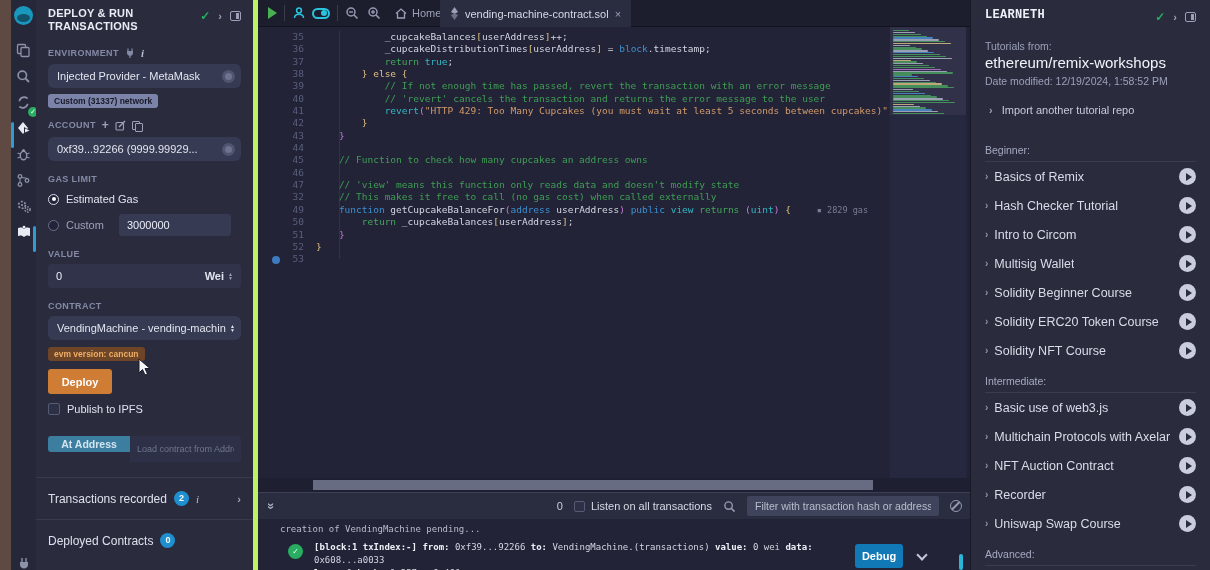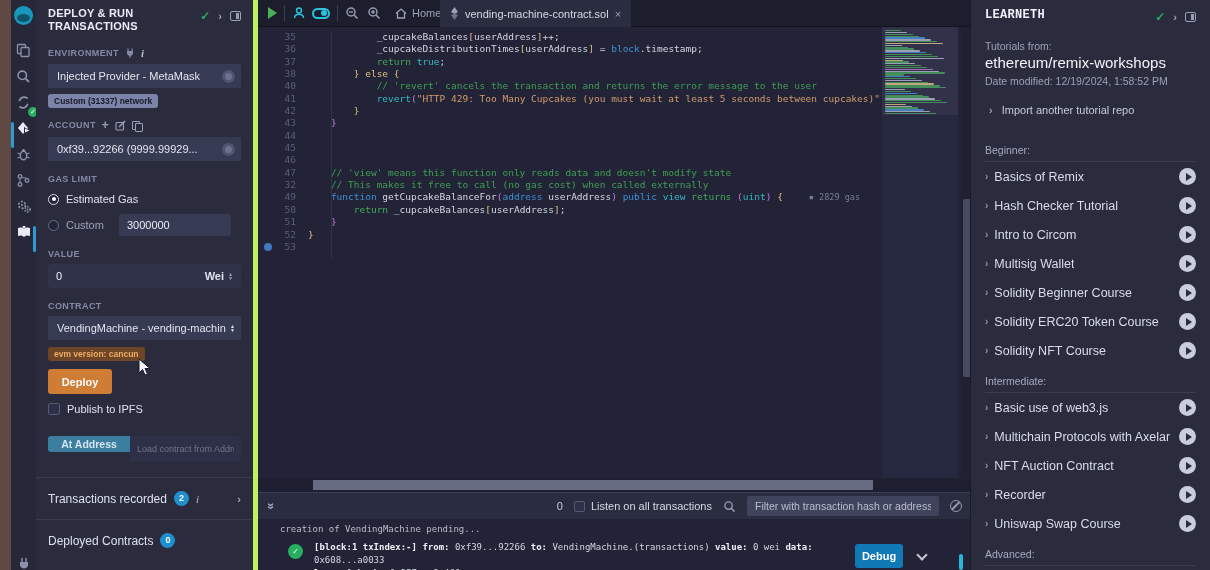--- a/index.html
+++ b/index.html
@@ -20,21 +20,21 @@
   
   #sidepanel { left:36px; top:0; width:222px; height:570px; background:#2a2c3e; border-right:5px solid #bef264; padding:7px 12px 0 12px; }
   .panel-head { display:flex; align-items:flex-start; }
   .panel-title { font-size:11px; font-weight:bold; color:#e9ebf5; line-height:1.2; letter-spacing:.2px; width:150px; }
   .head-icons { margin-left:auto; display:flex; align-items:center; gap:8px; margin-top:2px; }
   .chk-green { color:#27ae60; font-size:12px; font-weight:bold; }
   .chev { color:#9ba0b8; font-size:11px; font-weight:bold; }
   .win-icon { width:11px; height:10px; border:1px solid #9ba0b8; border-radius:2px; position:relative; }
   .win-icon::after { content:""; position:absolute; right:1px; top:1px; bottom:1px; width:3px; background:#9ba0b8; }
   .sec-lab { font-size:9px; font-weight:bold; letter-spacing:.4px; color:#8489a6; display:flex; align-items:center; gap:6px; }
-  .drop { margin-top:5px; height:24px; background:#363a52; border-radius:1px; display:flex; align-items:center; padding:0 6px 0 9px; font-size:11px; color:#e3e5f0; }
+  .drop { margin-top:5px; height:24px; background:#363a52; border-radius:6px; display:flex; align-items:center; padding:0 6px 0 9px; font-size:11px; color:#e3e5f0; }
   .drop .txt { white-space:nowrap; overflow:hidden; flex:1; }
   .drop-circle { width:13px; height:13px; border-radius:50%; background:#50556f; flex:0 0 auto; position:relative; }
   .drop-circle::after{ content:""; position:absolute; left:3px; top:3px; width:7px; height:7px; border-radius:50%; background:#6d7290;}
   .net-badge { display:inline-block; margin-top:6px; background:#7b83a8; color:#191a28; font-size:8.5px; font-weight:bold; padding:2px 6px; border-radius:3px; }
   .mini-ic { color:#9ba0b8; font-size:10px; font-weight:bold; }
   .copy-ic { width:9px; height:9px; position:relative; }
   .copy-ic::before,.copy-ic::after { content:""; position:absolute; width:6px; height:7px; border:1px solid #9ba0b8; border-radius:1px; }
   .copy-ic::before{ left:0; top:0; } .copy-ic::after{ left:3px; top:2px; background:#2a2c3e; }
   .radio-row { display:flex; align-items:center; gap:7px; margin-top:9px; }
   .radio { width:11px; height:11px; border-radius:50%; border:1px solid #6a6f8a; position:relative; background:#23243a; flex:0 0 auto;}
@@ -68,21 +68,21 @@
   .tb-sep { width:1px; height:16px; background:#3a3d52; margin:0 7px; }
   .play-tri { width:0; height:0; border-left:9px solid #49b054; border-top:6px solid transparent; border-bottom:6px solid transparent; margin-left:10px; }
   .toggle { width:18px; height:11px; border:2px solid #29c3dd; border-radius:6px; position:relative; margin-left:6px;}
   .toggle::after { content:""; position:absolute; right:1px; top:0.5px; width:6px; height:6px; border-radius:50%; background:#29c3dd; }
   .home { display:flex; align-items:center; gap:5px; color:#9ba0b8; font-size:11px; margin-left:14px; }
   #tab { position:absolute; left:182px; top:0; height:27px; background:#2a2c3f; display:flex; align-items:center; padding:0 10px; gap:6px; }
   .tab-lab { font-size:11px; color:#d6d9e6; }
   .tab-x { color:#9ba0b8; font-size:11px; }
 
   
-  #editor { position:absolute; left:4px; top:27px; width:712px; height:451px; background:#222336; overflow:hidden;}
+  #editor { position:absolute; left:12px; top:27px; width:712px; height:451px; background:#222336; overflow:hidden;}
   #code-lines { position:absolute; left:0; top:4px; right:92px; font-family:"DejaVu Sans Mono",monospace; font-size:9.5px; }
   .cl { height:12.35px; line-height:12.35px; white-space:pre; position:relative; padding-left:46px; }
   .ln { position:absolute; left:0; top:0; width:34px; text-align:right; color:#5a5f7e; }
   .bp { position:absolute; left:2px; top:2.5px; width:8px; height:8px; border-radius:50%; background:#3f7ac0; }
   .tk-w{color:#d4d6e4;} .tk-y{color:#e0c184;} .tk-b{color:#3d8fd1;} .tk-t{color:#32b8c6;}
   .tk-g{color:#3f9e54;} .tk-k{color:#43a85c;} .tk-s{color:#d29a6a;} .tk-p{color:#c678dd;}
   .gas { color:#787d96; font-size:8.5px; margin-left:26px; }
   .indent-guide { position:absolute; left:69px; top:4px; width:1px; height:228px; background:rgba(255,255,255,.07); }
   #minimap { position:absolute; left:620px; top:0; width:76px; height:451px; background:#262840; }
   #minimap-slider { position:absolute; left:0; top:0; width:76px; height:88px; background:rgba(255,255,255,.05); }
@@ -354,26 +354,27 @@
     </div>
   </div>
 
   <div id="editor">
     <div class="indent-guide"></div>
     <div id="code-lines">
         <div class="cl"><span class="ln">35</span><span class="tk-w">            _cupcakeBalances</span><span class="tk-y">[</span><span class="tk-w">userAddress</span><span class="tk-y">]</span><span class="tk-w">++;</span></div>
         <div class="cl"><span class="ln">36</span><span class="tk-w">            _cupcakeDistributionTimes</span><span class="tk-y">[</span><span class="tk-w">userAddress</span><span class="tk-y">]</span><span class="tk-w"> = </span><span class="tk-b">block</span><span class="tk-w">.timestamp;</span></div>
         <div class="cl"><span class="ln">37</span><span class="tk-k">            return </span><span class="tk-t">true</span><span class="tk-w">;</span></div>
         <div class="cl"><span class="ln">38</span><span class="tk-y">        } else {</span></div>
+        <div class="cl"><span class="ln">39</span><span class="tk-g">            // If not enough time has passed, revert the transaction with an error message</span></div>
         <div class="cl"><span class="ln">40</span><span class="tk-g">            // 'revert' cancels the transaction and returns the error message to the user</span></div>
         <div class="cl"><span class="ln">41</span><span class="tk-t">            revert</span><span class="tk-p">(</span><span class="tk-s">"HTTP 429: Too Many Cupcakes (you must wait at least 5 seconds between cupcakes)"</span><span class="tk-p">)</span><span class="tk-w">;</span></div>
         <div class="cl"><span class="ln">42</span><span class="tk-y">        }</span></div>
         <div class="cl"><span class="ln">43</span><span class="tk-p">    }</span></div>
         <div class="cl"><span class="ln">44</span></div>
-        <div class="cl"><span class="ln">45</span></div>
+        <div class="cl"><span class="ln">45</span><span class="tk-g">    // Function to check how many cupcakes an address owns</span></div>
         <div class="cl"><span class="ln">46</span></div>
         <div class="cl"><span class="ln">47</span><span class="tk-g">    // 'view' means this function only reads data and doesn't modify state</span></div>
         <div class="cl"><span class="ln">32</span><span class="tk-g">    // This makes it free to call (no gas cost) when called externally</span></div>
         <div class="cl"><span class="ln">49</span><span class="tk-b">    function</span><span class="tk-w"> getCupcakeBalanceFor</span><span class="tk-p">(</span><span class="tk-b">address</span><span class="tk-w"> userAddress</span><span class="tk-p">)</span><span class="tk-b"> public</span><span class="tk-t"> view</span><span class="tk-k"> returns</span><span class="tk-p"> (</span><span class="tk-t">uint</span><span class="tk-p">)</span><span class="tk-y"> {</span><span class="gas">▪ 2829 gas</span></div>
         <div class="cl"><span class="ln">50</span><span class="tk-k">        return</span><span class="tk-w"> _cupcakeBalances</span><span class="tk-y">[</span><span class="tk-w">userAddress</span><span class="tk-y">]</span><span class="tk-w">;</span></div>
         <div class="cl"><span class="ln">51</span><span class="tk-p">    }</span></div>
         <div class="cl"><span class="ln">52</span><span class="tk-y">}</span></div>
         <div class="cl"><span class="ln">53</span><span class="bp"></span></div>
       </div>
     <div id="minimap">

